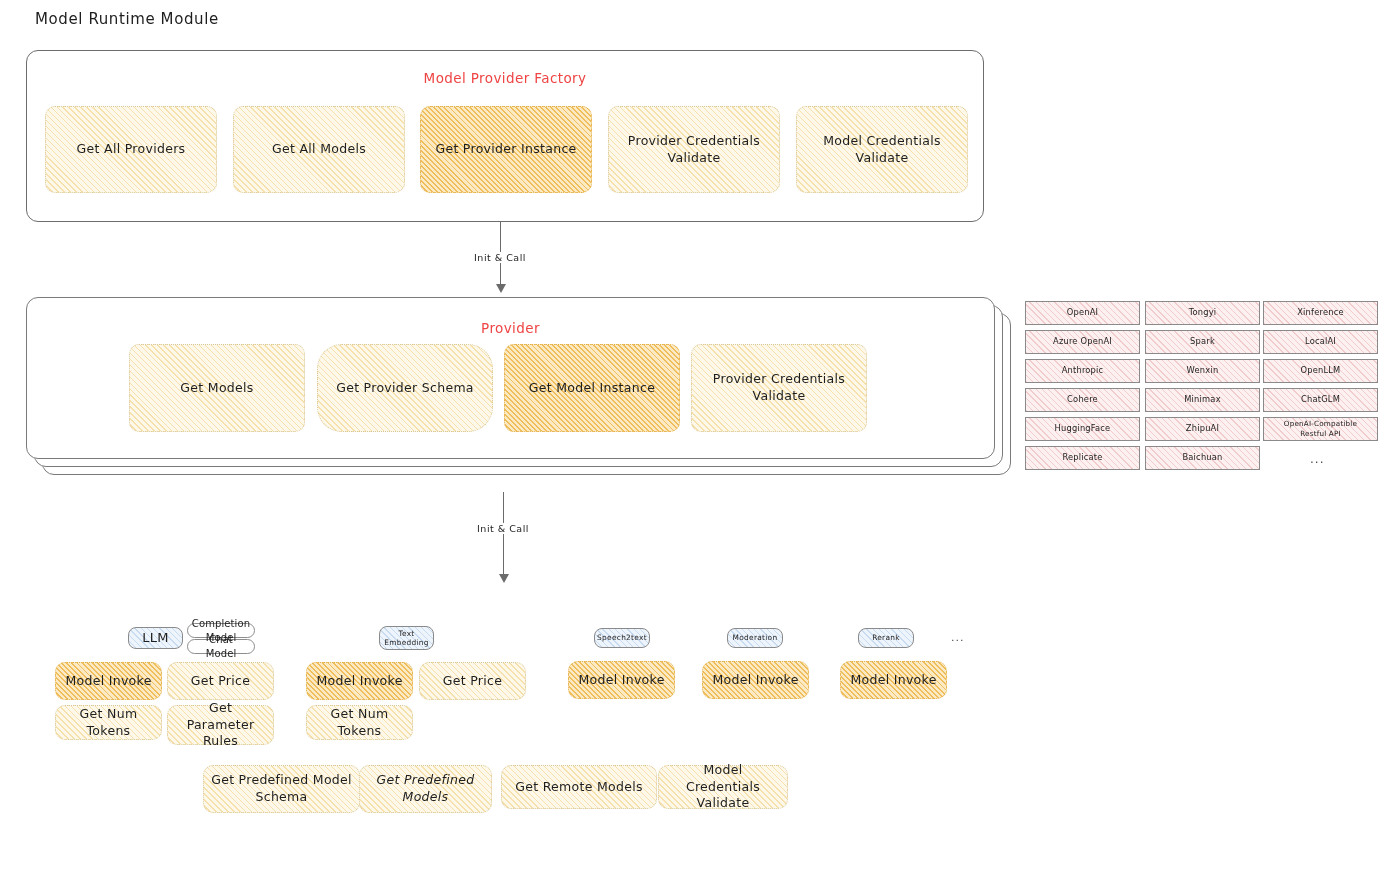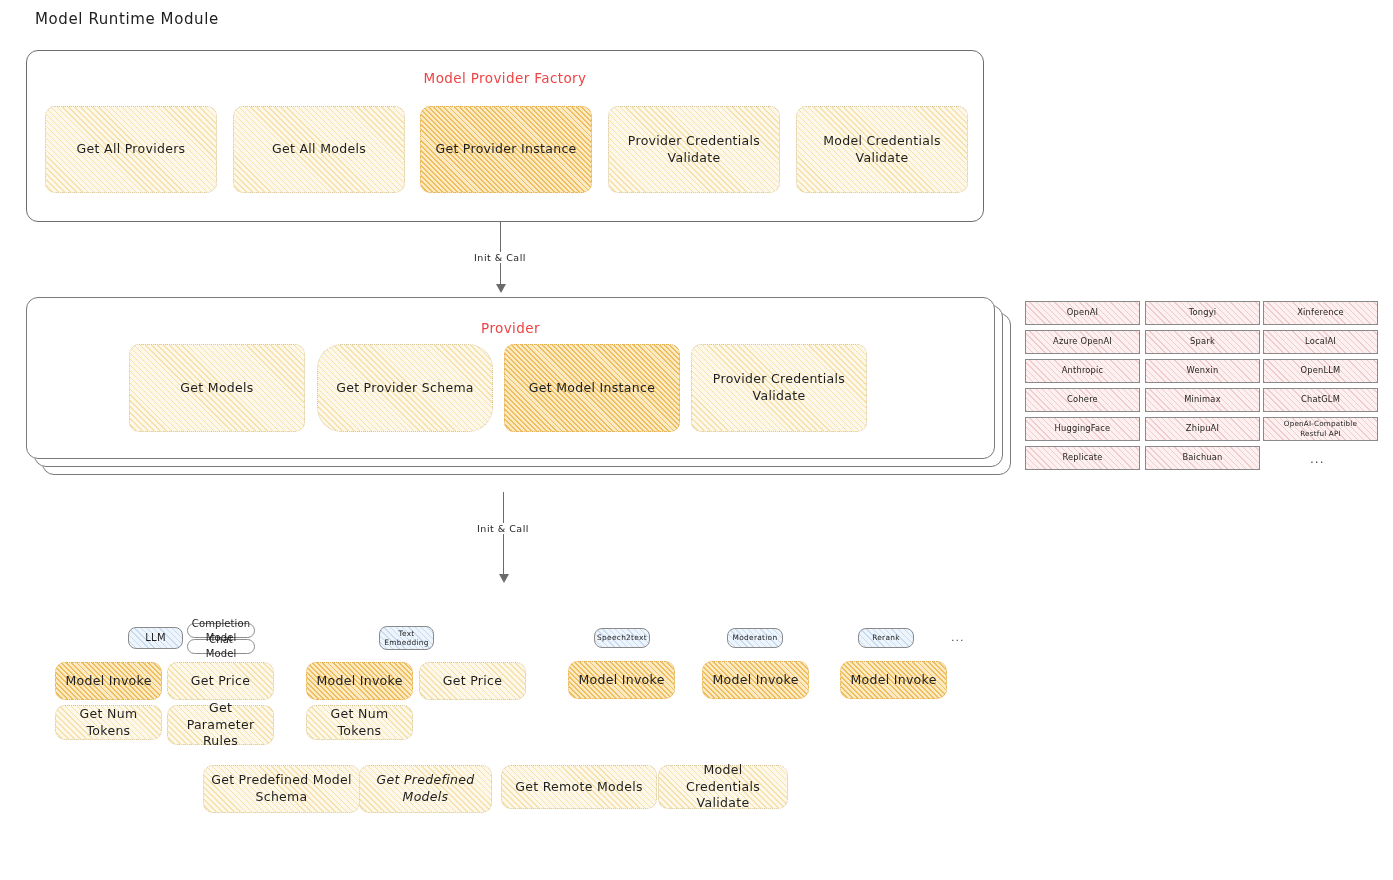--- a/index.html
+++ b/index.html
@@ -71,21 +71,21 @@
         rgba(224,150,150,.40) 0px, rgba(224,150,150,.40) 1px,
         rgba(224,150,150,0) 1px, rgba(224,150,150,0) 4.4px);
     font-size:8.3px;letter-spacing:.2px;
   }
   .n-blue{
     border:1.2px solid #8a8a8a;border-radius:8px;
     background-color:#eef4fb;
     background-image:repeating-linear-gradient(45deg,
         rgba(140,180,225,.40) 0px, rgba(140,180,225,.40) 1px,
         rgba(140,180,225,0) 1px, rgba(140,180,225,0) 4.4px);
-    font-size:10px;letter-spacing:.3px;
+    font-size:13px;letter-spacing:.3px;
   }
   .n-white{
     border:1.1px solid #8d8d8d;border-radius:8px;
     background:#ffffff;
     font-size:10px;letter-spacing:.1px;
   }
 
   
   .conn{position:absolute;}
   .conn .line{

